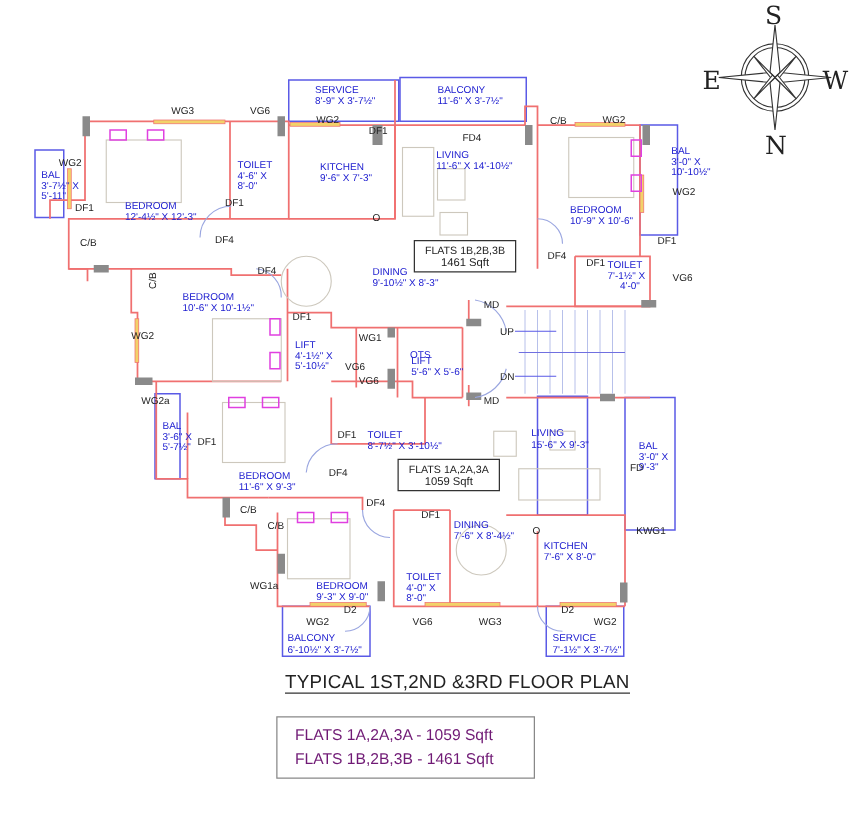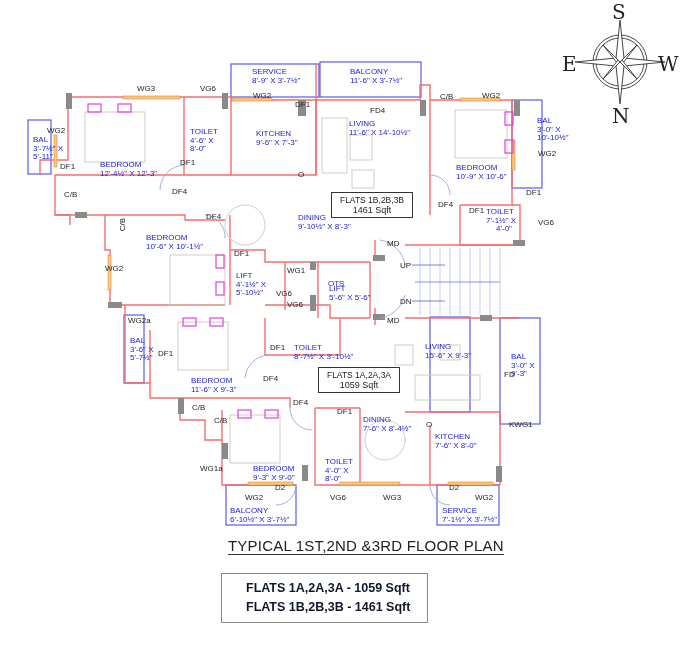--- a/index.html
+++ b/index.html
@@ -11,21 +11,21 @@
   .win { fill:#f2d26a; stroke:#f07070; stroke-width:0.6; }
   .furn { fill:none; stroke:#cdc8bd; stroke-width:0.9; }
   .pink { fill:none; stroke:#e040e0; stroke-width:1.2; }
   .door { fill:none; stroke:#9aa6e0; stroke-width:0.9; }
   .lbl { position:absolute; font-size:8px; line-height:8.5px; color:#2020d0; white-space:nowrap; }
   .blk { position:absolute; font-size:8px; line-height:9px; color:#222; white-space:nowrap; }
   .area-box { position:absolute; border:1.2px solid #333; background:#fff; text-align:center; font-size:8.5px; color:#222; padding:2px 4px; }
   .area-box b { display:block; font-size:9px; font-weight:normal; }
   .title { position:absolute; left:228px; top:537px; font-size:15px; color:#222; border-bottom:1px solid #333; letter-spacing:0.2px; }
   .sumbox { position:absolute; left:221px; top:573px; width:205px; height:48px; border:1px solid #888; }
-  .sumline { position:absolute; left:24px; font-size:12.5px; font-weight:bold; color:#0f172a; white-space:nowrap; }
+  .sumline { position:absolute; left:14px; font-size:12.5px; font-weight:normal; color:#701a75; white-space:nowrap; }
   .compass-letter { position:absolute; font-family:"DejaVu Serif", serif; font-size:20px; color:#222; }
 </style>
 </head>
 <body>
 
 <svg class="plan" width="680" height="658" viewBox="0 0 680 658">
 
   <g>
     <rect class="bwall" x="231" y="64" width="88" height="33"></rect>
     <rect class="bwall" x="320" y="62" width="101" height="35"></rect>
@@ -322,21 +322,21 @@
 <div class="blk" style="left:116px;top:220px;transform:rotate(-90deg);">C/B</div>
 <div class="blk" style="left:105px;top:264px;">WG2</div>
 <div class="blk" style="left:234px;top:249px;">DF1</div>
 <div class="blk" style="left:287px;top:266px;">WG1</div>
 <div class="blk" style="left:276px;top:289px;">VG6</div>
 <div class="blk" style="left:287px;top:300px;">VG6</div>
 <div class="blk" style="left:387px;top:239px;">MD</div>
 <div class="blk" style="left:400px;top:261px;">UP</div>
 <div class="blk" style="left:400px;top:297px;">DN</div>
 <div class="blk" style="left:387px;top:316px;">MD</div>
-<div class="blk" style="left:128px;top:316px;">WG2a</div>
+<div class="blk" style="left:113px;top:316px;">WG2a</div>
 <div class="blk" style="left:158px;top:349px;">DF1</div>
 <div class="blk" style="left:270px;top:343px;">DF1</div>
 <div class="blk" style="left:263px;top:374px;">DF4</div>
 <div class="blk" style="left:504px;top:370px;">FD</div>
 <div class="blk" style="left:192px;top:403px;">C/B</div>
 <div class="blk" style="left:214px;top:416px;">C/B</div>
 <div class="blk" style="left:293px;top:398px;">DF4</div>
 <div class="blk" style="left:337px;top:407px;">DF1</div>
 <div class="blk" style="left:426px;top:420px;">O</div>
 <div class="blk" style="left:509px;top:420px;">KWG1</div>

